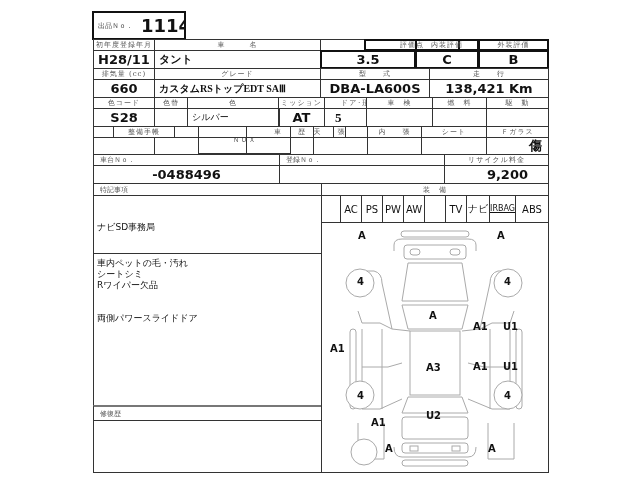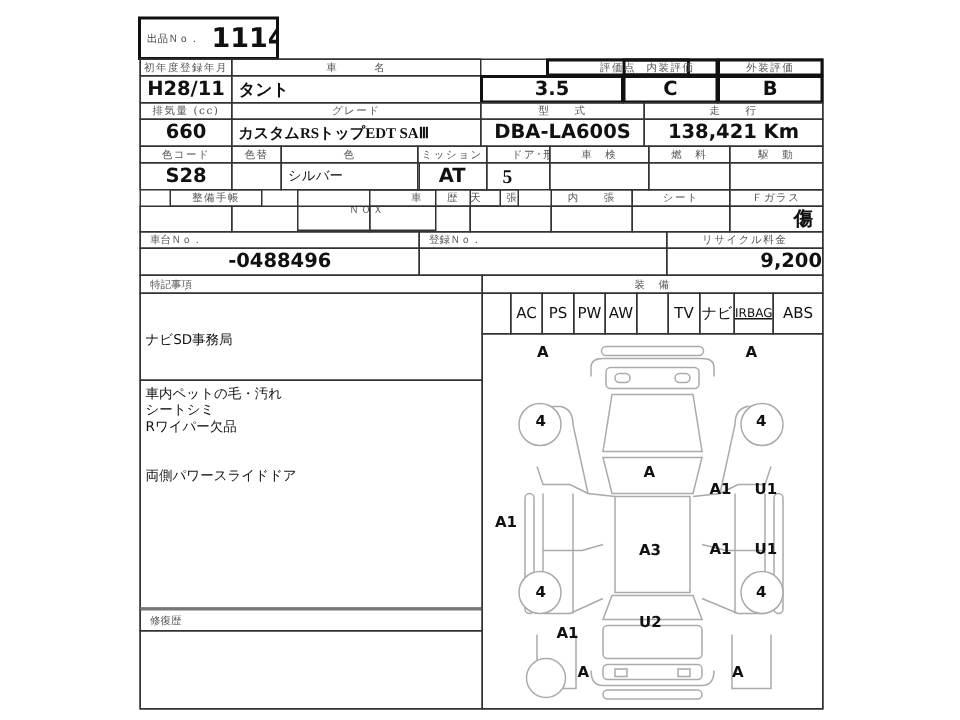--- a/index.html
+++ b/index.html
@@ -6,21 +6,21 @@
   body { width:640px; height:480px; position:relative; overflow:hidden;
          font-family:"DejaVu Sans", sans-serif; color:#111; }
   .abs { position:absolute; box-sizing:border-box; }
   .cell { position:absolute; box-sizing:border-box; border:1px solid #333;
           display:flex; align-items:center; overflow:hidden; white-space:nowrap; }
   .lbl { justify-content:center; font-family:"DejaVu Serif", serif; font-size:7px; color:#555; letter-spacing:1px; }
   .lbl-left { justify-content:flex-start; padding-left:6px; font-family:"DejaVu Serif", serif; font-size:7px; color:#555; }
   .val { justify-content:center; font-weight:bold; font-size:13px; }
   .val-left { justify-content:flex-start; padding-left:4px; font-weight:bold; font-size:11px;font-family:Liberation Serif, serif; }
   .val-small-left { justify-content:flex-start; padding-left:4px; font-size:9px; }
-  .right { justify-content:flex-end; padding-right:0; }
+  .right { justify-content:flex-end; padding-right:20px; }
   .equip { justify-content:center; font-size:10px; color:#111; }
   .equip-two { font-size:8px; line-height:8px; text-align:center; flex-direction:row; justify-content:flex-end;text-decoration:underline; }
   .note { position:absolute; font-size:9px; line-height:10px; color:#111; white-space:nowrap; }
   .mark { position:absolute; font-weight:bold; font-size:10px; color:#111; }
   .thick { border-width:2px; border-color:#111; }
 </style>
 </head>
 <body>
 
 <div class="cell thick" style="left:92px;top:11px;width:94px;height:29px;">

